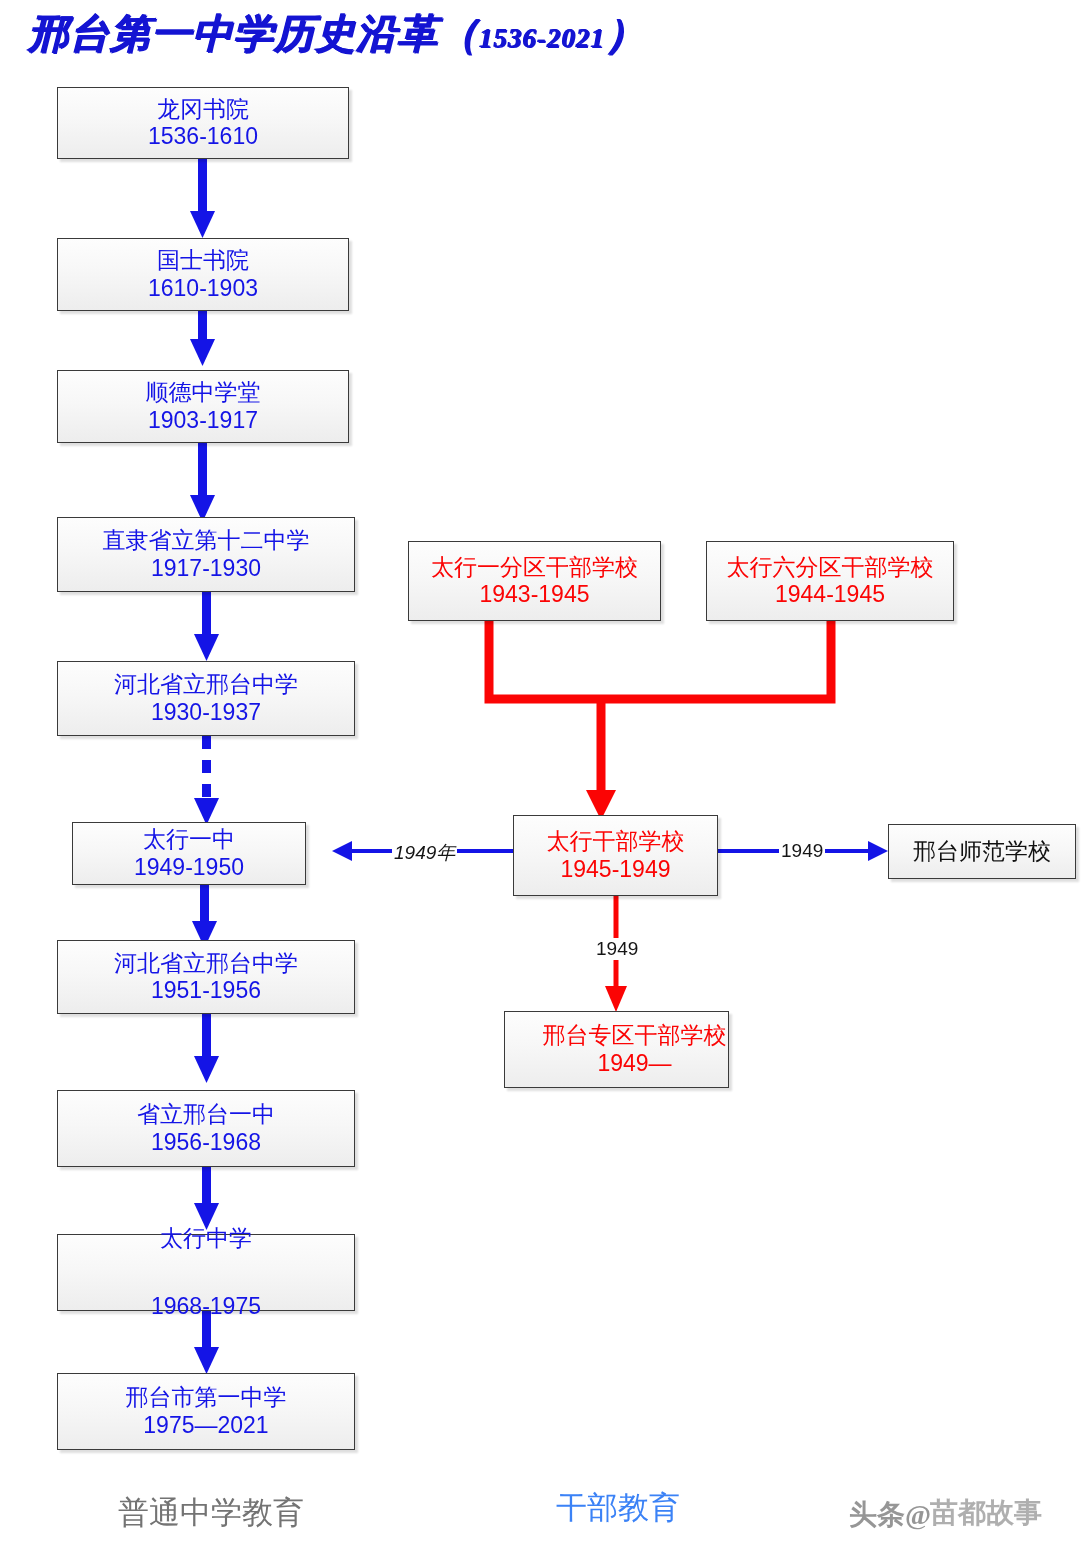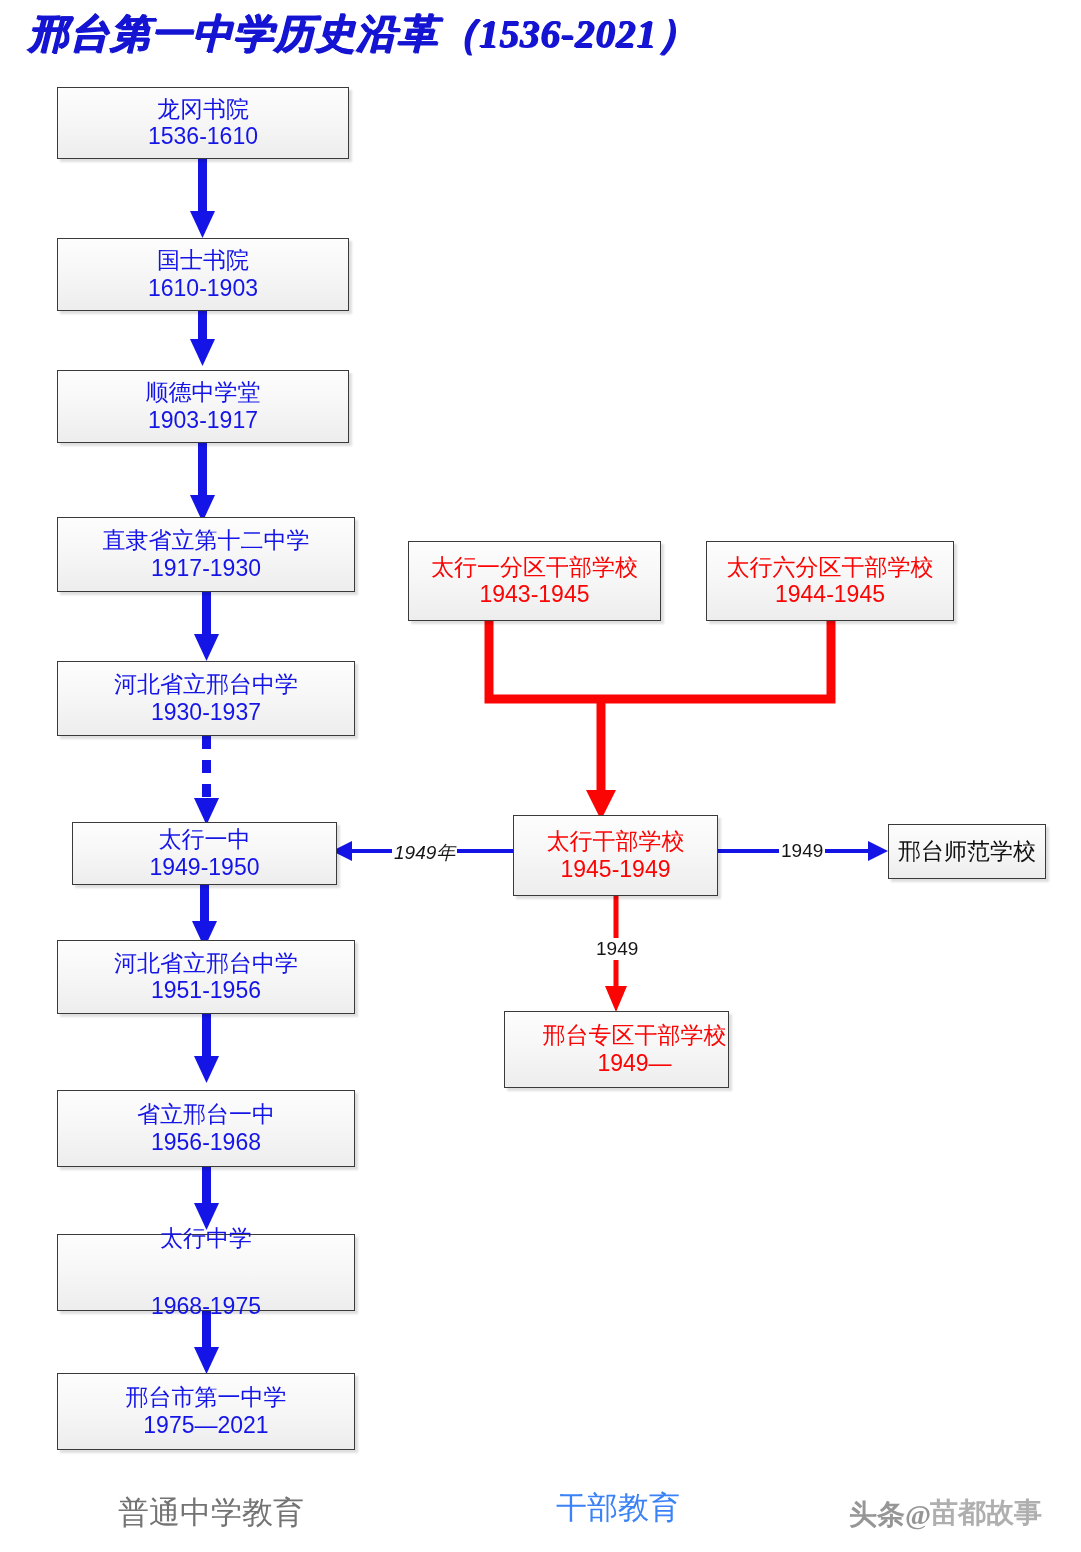--- a/index.html
+++ b/index.html
@@ -10,21 +10,21 @@
   #stage{position:absolute;inset:0;}
 
   
   .title{
     position:absolute;left:28px;top:6px;
     font-family:"Liberation Serif","DejaVu Serif",serif;
     font-size:40px;font-weight:bold;font-style:italic;
     color:#1414d2;letter-spacing:1px;white-space:nowrap;
     text-shadow:1px 1px 0 #1414d2, -0.5px 0 0 #1414d2;
   }
-  .title .yrs{font-size:39px;}
+  .title .yrs{font-size:27px;}
 
   
   .box{
     position:absolute;box-sizing:border-box;
     background:linear-gradient(to bottom,#fdfdfd 0%,#f7f7f7 45%,#ededed 100%);
     border:1px solid #3a3a3a;
     box-shadow:3px 3px 2px rgba(0,0,0,0.13);
     display:flex;flex-direction:column;align-items:center;justify-content:center;
     line-height:1.18;text-align:center;
   }
@@ -150,21 +150,21 @@
   <div class="box blue-box" style="left:57px;top:517px;width:298px;height:75px;">
     <span class="l1">直隶省立第十二中学</span>
     <span class="l2">1917-1930</span>
   </div>
 
   <div class="box blue-box" style="left:57px;top:661px;width:298px;height:75px;">
     <span class="l1">河北省立邢台中学</span>
     <span class="l2">1930-1937</span>
   </div>
 
-  <div class="box blue-box" style="left:72px;top:822px;width:265px;height:63px;">
+  <div class="box blue-box" style="left:72px;top:822px;width:234px;height:63px;">
     <span class="l1">太行一中</span>
     <span class="l2">1949-1950</span>
   </div>
 
   <div class="box blue-box" style="left:57px;top:940px;width:298px;height:74px;">
     <span class="l1">河北省立邢台中学</span>
     <span class="l2">1951-1956</span>
   </div>
 
   <div class="box blue-box" style="left:57px;top:1090px;width:298px;height:77px;">
@@ -190,21 +190,21 @@
   <div class="box red-box" style="left:706px;top:541px;width:248px;height:80px;">
     <span class="l1">太行六分区干部学校</span>
     <span class="l2">1944-1945</span>
   </div>
 
   <div class="box red-box" style="left:513px;top:815px;width:205px;height:81px;">
     <span class="l1">太行干部学校</span>
     <span class="l2">1945-1949</span>
   </div>
 
-  <div class="box black-box" style="left:888px;top:824px;width:158px;height:55px;">
+  <div class="box black-box" style="left:888px;top:824px;width:188px;height:55px;">
     <span class="l1">邢台师范学校</span>
   </div>
 
   <div class="box red-box" style="left:504px;top:1011px;width:225px;height:77px;padding-left:36px;">
     <span class="l1">邢台专区干部学校</span>
     <span class="l2">1949—</span>
   </div>
 
   <div class="elabel" style="left:392px;top:840px;font-style:italic;">1949年</div>
 

